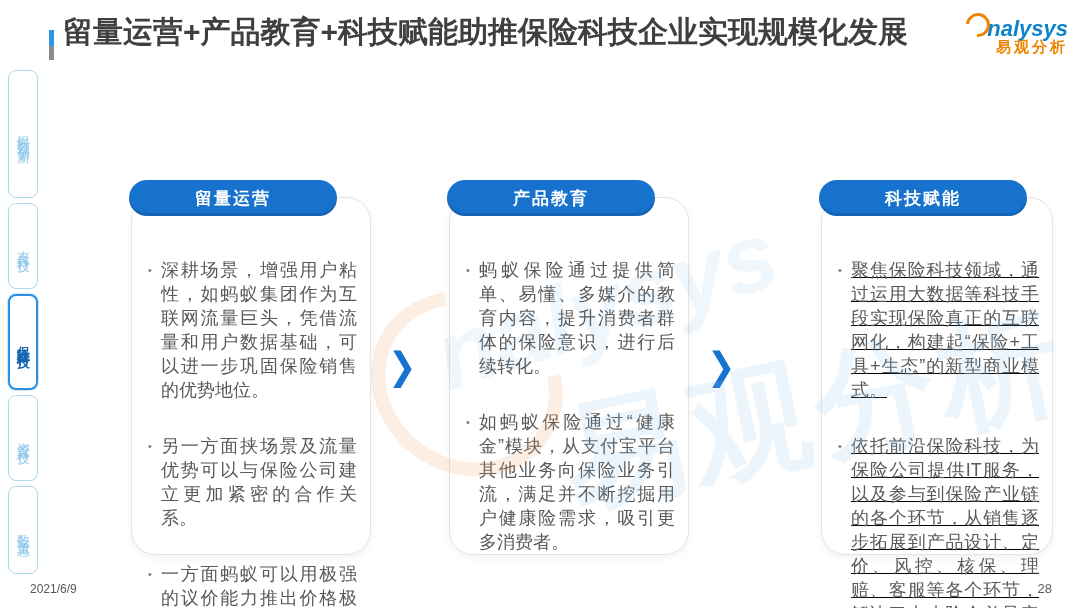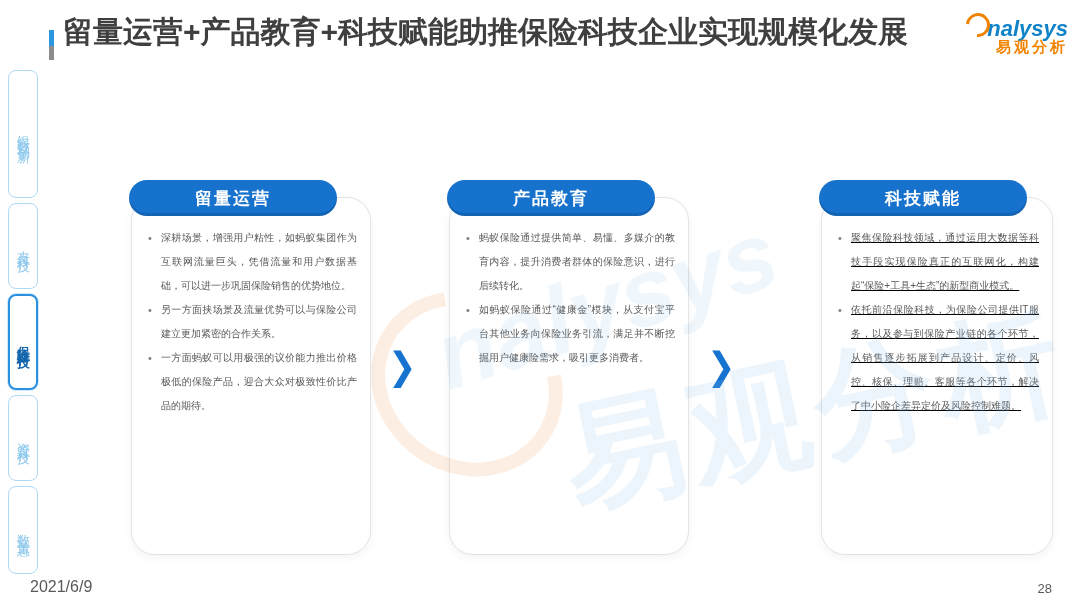--- a/index.html
+++ b/index.html
@@ -44,31 +44,31 @@
   .card{position:absolute;top:197px;height:358px;box-sizing:border-box;background:#ffffff;
     border:1.5px solid #e4e4e4;border-radius:24px;box-shadow:0 3px 8px rgba(0,0,0,0.05);z-index:20;}
   .card-1{left:131px;width:240px;}
   .card-2{left:449px;width:240px;}
   .card-3{left:821px;width:232px;text-decoration:underline;}
   .pill{position:absolute;top:-18px;left:-3px;width:208px;height:36px;background:#1672cc;
     border-radius:18px;display:flex;align-items:center;justify-content:center;
     color:#ffffff;font-size:17px;font-weight:bold;letter-spacing:2px;
     box-shadow:inset 0 -3px 0 rgba(0,0,0,0.12);}
   .card ul{margin:0;padding:28px 13px 0 15px;list-style:none;}
-  .card li{position:relative;padding-left:14px;font-size:10px;line-height:24px;color:#595959;text-align:justify;}
+  .card li{position:relative;padding-left:14px;font-size:18px;line-height:24px;color:#595959;text-align:justify;margin-top:32px;}
   .card li::before{content:"•";position:absolute;left:1px;top:0;font-size:11px;line-height:24px;color:#7a7a7a;}
 
   
   .arrow{position:absolute;top:346px;font-size:34px;font-weight:bold;color:#1673cf;z-index:25;
     transform:scaleY(1.1);}
   .arrow-1{left:388px;}
   .arrow-2{left:707px;}
 
   
-  .footer-date{position:absolute;left:30px;bottom:12px;font-size:16px;color:#595959;}
+  .footer-date{position:absolute;left:30px;bottom:12px;font-size:12px;color:#595959;}
   .footer-slogan{position:absolute;left:0;right:0;bottom:12px;text-align:center;font-size:13px;color:#595959;}
   .footer-page{position:absolute;right:28px;bottom:12px;font-size:13px;color:#595959;}
 </style>
 </head>
 <body>
 
 <div class="stage">
 
   <div class="wm wm-swirl"></div>
   <div class="wm wm-en">nalysys</div>

